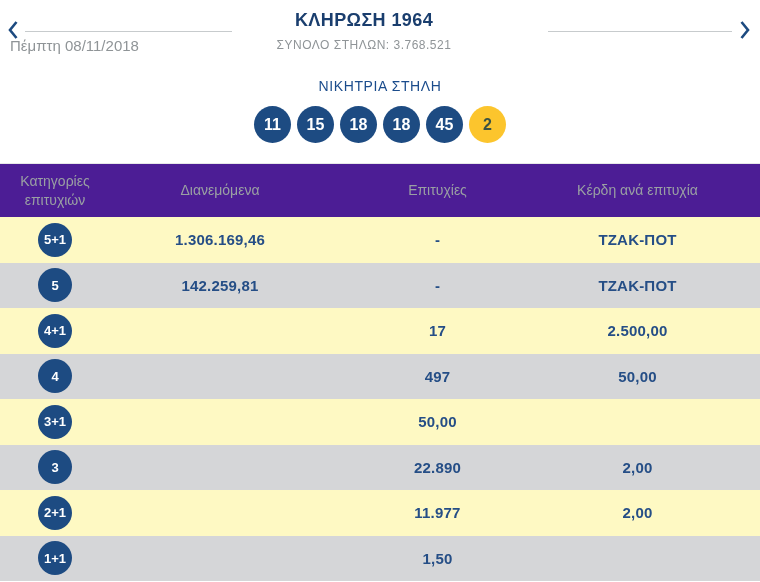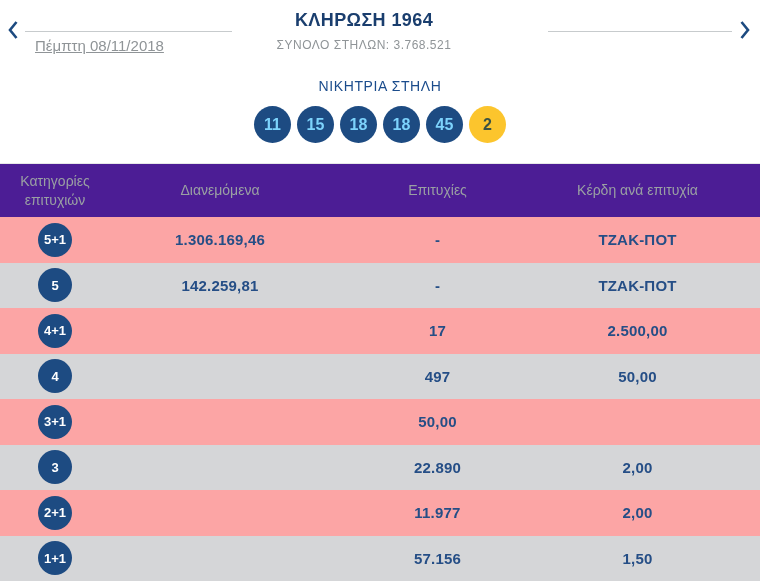--- a/index.html
+++ b/index.html
@@ -11,39 +11,39 @@
   .chev-btn { position:absolute; top:19px; width:18px; height:22px; cursor:pointer;
               display:flex; align-items:center; justify-content:center; }
   .chev-prev { left:4px; }
   .chev-next { right:6px; }
   .hline { position:absolute; top:31px; height:1px; background:#c7cbcd; }
   .hline-left  { left:25px;  width:207px; }
   .hline-right { left:548px; width:184px; }
   .center-head { position:absolute; left:-32px; right:0; top:10px; text-align:center; }
   .draw-title { font-size:18px; font-weight:bold; color:#1a3e6e; letter-spacing:.4px; }
   .draw-sub   { margin-top:7px; font-size:12px; color:#8f9497; letter-spacing:.5px; }
-  .draw-date  { position:absolute; left:35px; top:37px; font-size:15px; color:#8f9497;text-decoration:underline; }
+  .draw-date  { position:absolute; left:10px; top:37px; font-size:15px; color:#8f9497; }
 
   
   .winning { height:101px; text-align:center; padding-top:16px; background:#ffffff; }
   .winning-heading { font-size:14px; font-weight:normal; color:#1b4c8c; letter-spacing:.6px; }
   .balls { margin-top:12px; display:flex; justify-content:center; gap:6px; }
-  .ball { width:37px; height:37px; border-radius:50%; background:#1d4b82; color:#7dd3fc;
+  .ball { width:37px; height:37px; border-radius:50%; background:#1d4b82; color:#ffffff;
           font-weight:bold; font-size:16px; display:flex; align-items:center; justify-content:center; }
   .ball.bonus { background:#fcc52d; color:#3a5244; }
 
   
   .rtable { border-top:1px solid #e7e8e8; }
   .thead { height:53px; background:#4c1d95; display:grid;
            grid-template-columns:110px 220px 215px 185px; align-items:center;
            color:#9aa0a3; font-size:14px; }
   .th { text-align:center; line-height:1.35; }
   .trow { height:45.5px; display:grid; grid-template-columns:110px 220px 215px 185px;
           align-items:center; }
-  .trow.light { background:#fca5a5; }
+  .trow.light { background:#fef9c3; }
   .trow.dark  { background:#d5d6d8; }
   .cell { text-align:center; font-weight:bold; font-size:15px; color:#254e86;
           letter-spacing:.2px; }
   .cat-ball { width:34px; height:34px; border-radius:50%; background:#1d4b82; color:#ffffff;
               font-size:13px; font-weight:bold; display:flex; align-items:center;
               justify-content:center; margin:0 auto; letter-spacing:0; }
 </style>
 </head>
 <body>
 
@@ -146,17 +146,16 @@
     </div>
     <div class="cell"></div>
     <div class="cell">11.977</div>
     <div class="cell">2,00</div>
   </div>
       <div class="trow dark">
     <div class="cell">
       <span class="cat-ball">1+1</span>
     </div>
     <div class="cell"></div>
-    <div class="cell">57.156</div>
     <div class="cell">1,50</div>
   </div>
     </div>
 </div>
 
 </body></html>

